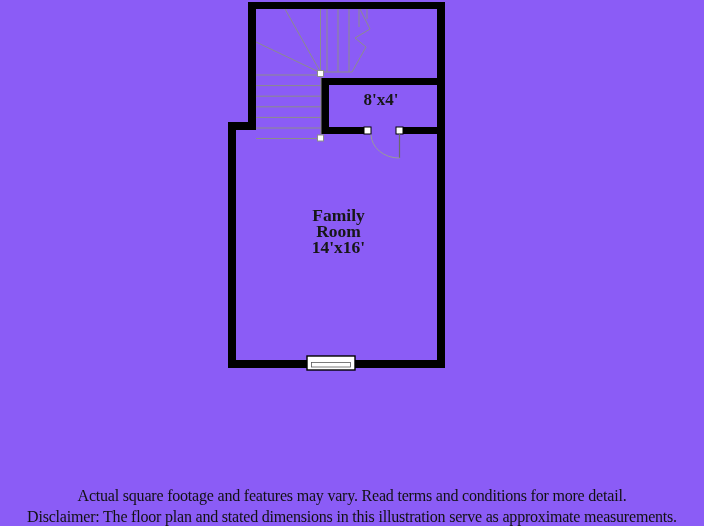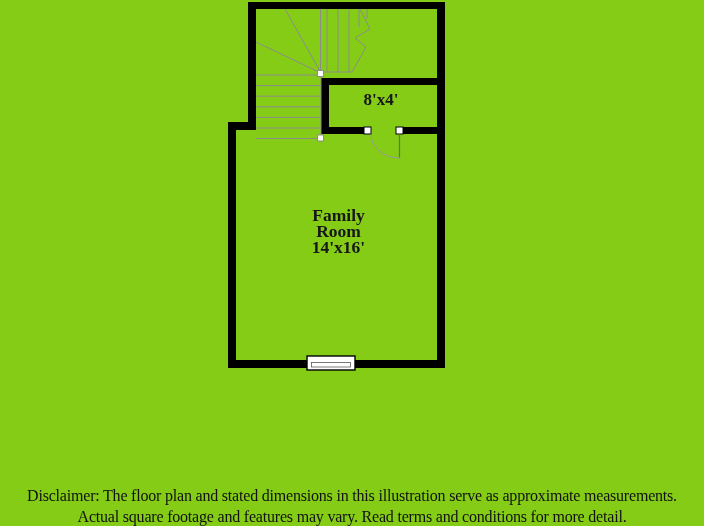--- a/index.html
+++ b/index.html
@@ -8,21 +8,21 @@
     width: 704px;
     height: 526px;
     background: #ffffff;
     overflow: hidden;
     font-family: "Liberation Serif", serif;
   }
   .stage {
     position: relative;
     width: 704px;
     height: 526px;
-    background: #84cc16;
+    background: #8b5cf6;
   }
   .plan-svg {
     position: absolute;
     left: 0;
     top: 0;
   }
   .room-label {
     font-family: "Liberation Serif", serif;
     font-weight: bold;
     fill: #171717;
@@ -110,17 +110,17 @@
     </g>
 
     <text class="room-label" x="381" y="105" font-size="17" text-anchor="middle">8'x4'</text>
 
     <text class="room-label" x="338.5" y="221" font-size="17.5" text-anchor="middle">Family</text>
     <text class="room-label" x="338.5" y="237" font-size="17.5" text-anchor="middle">Room</text>
     <text class="room-label" x="338.5" y="253" font-size="17.5" text-anchor="middle">14'x16'</text>
   </svg>
 
   <div class="disclaimer">
+    <div class="line">Actual square footage and features may vary. Read terms and conditions for more detail.</div>
     <div class="line">Disclaimer: The floor plan and stated dimensions in this illustration serve as approximate measurements.</div>
-    <div class="line">Actual square footage and features may vary. Read terms and conditions for more detail.</div>
   </div>
 
 </div>
 
 </body></html>

